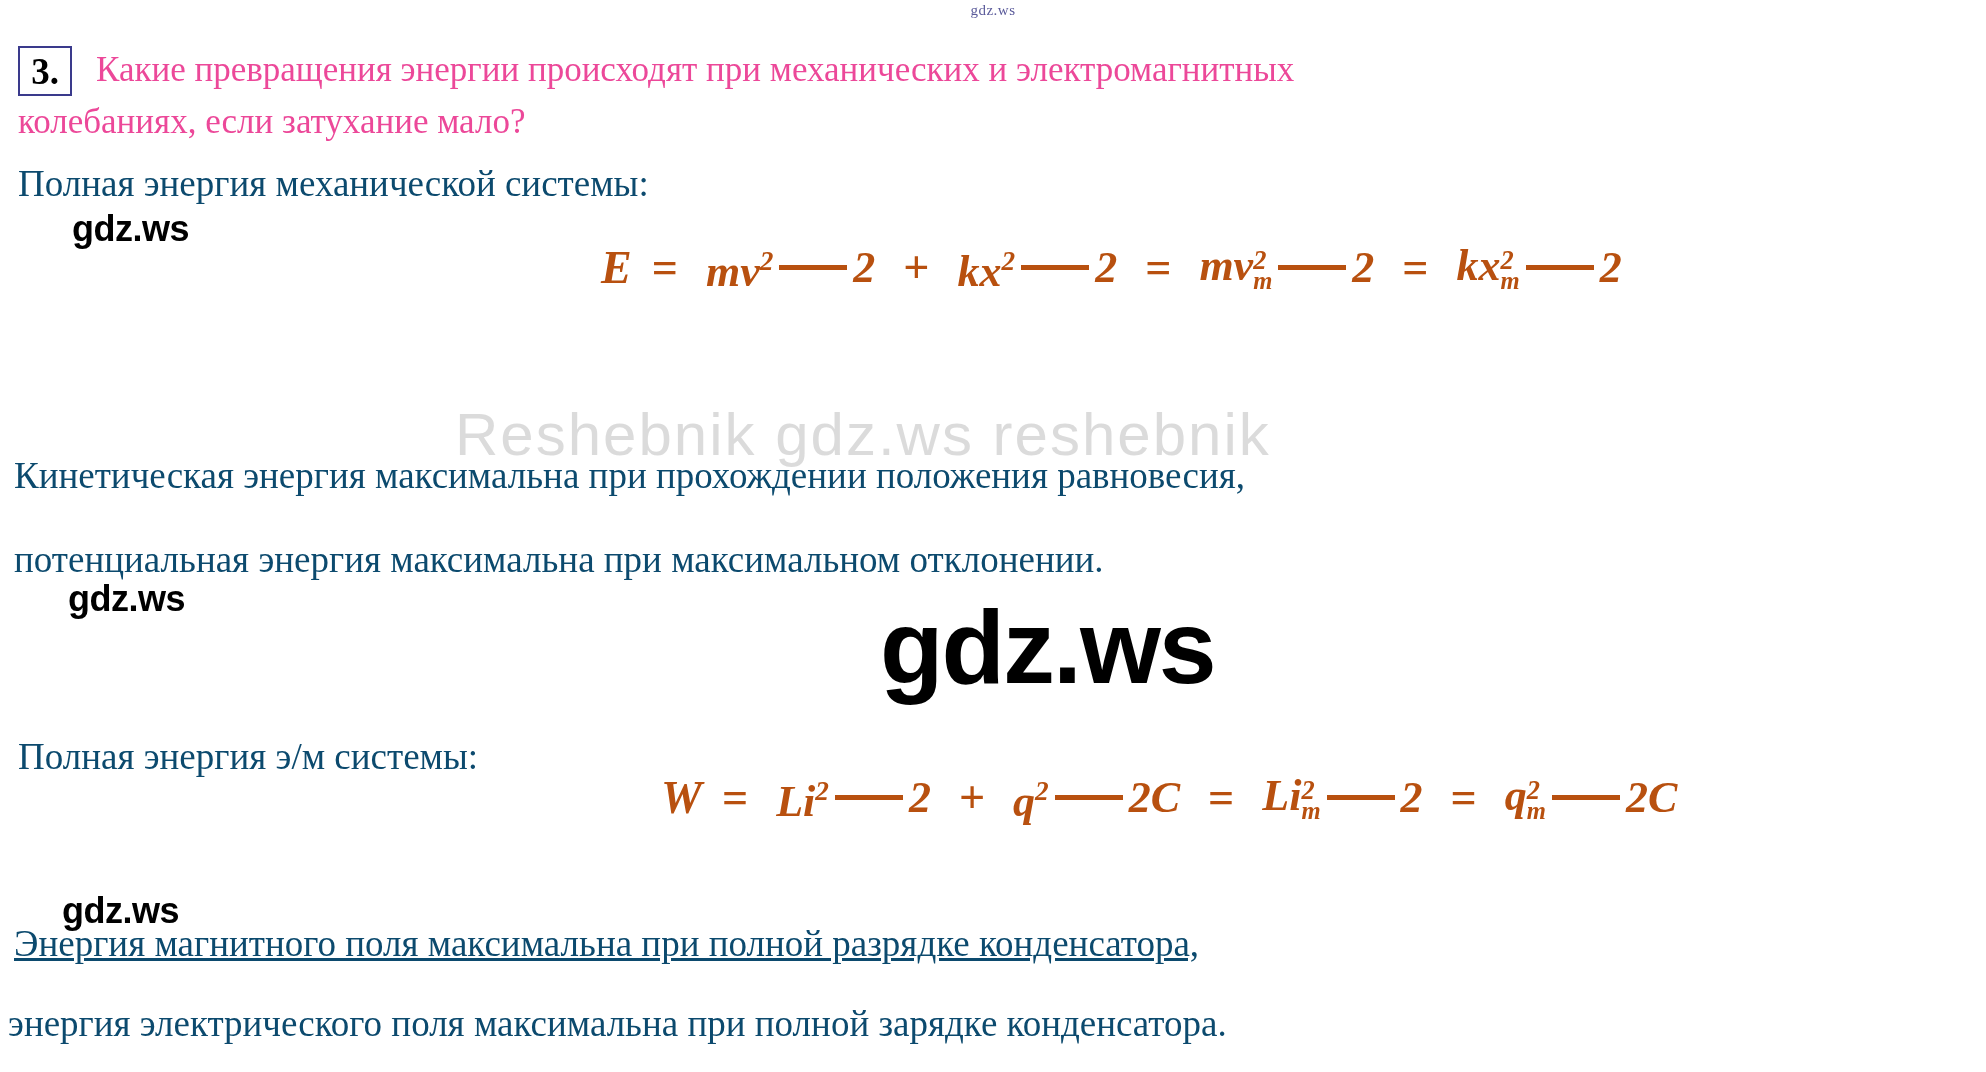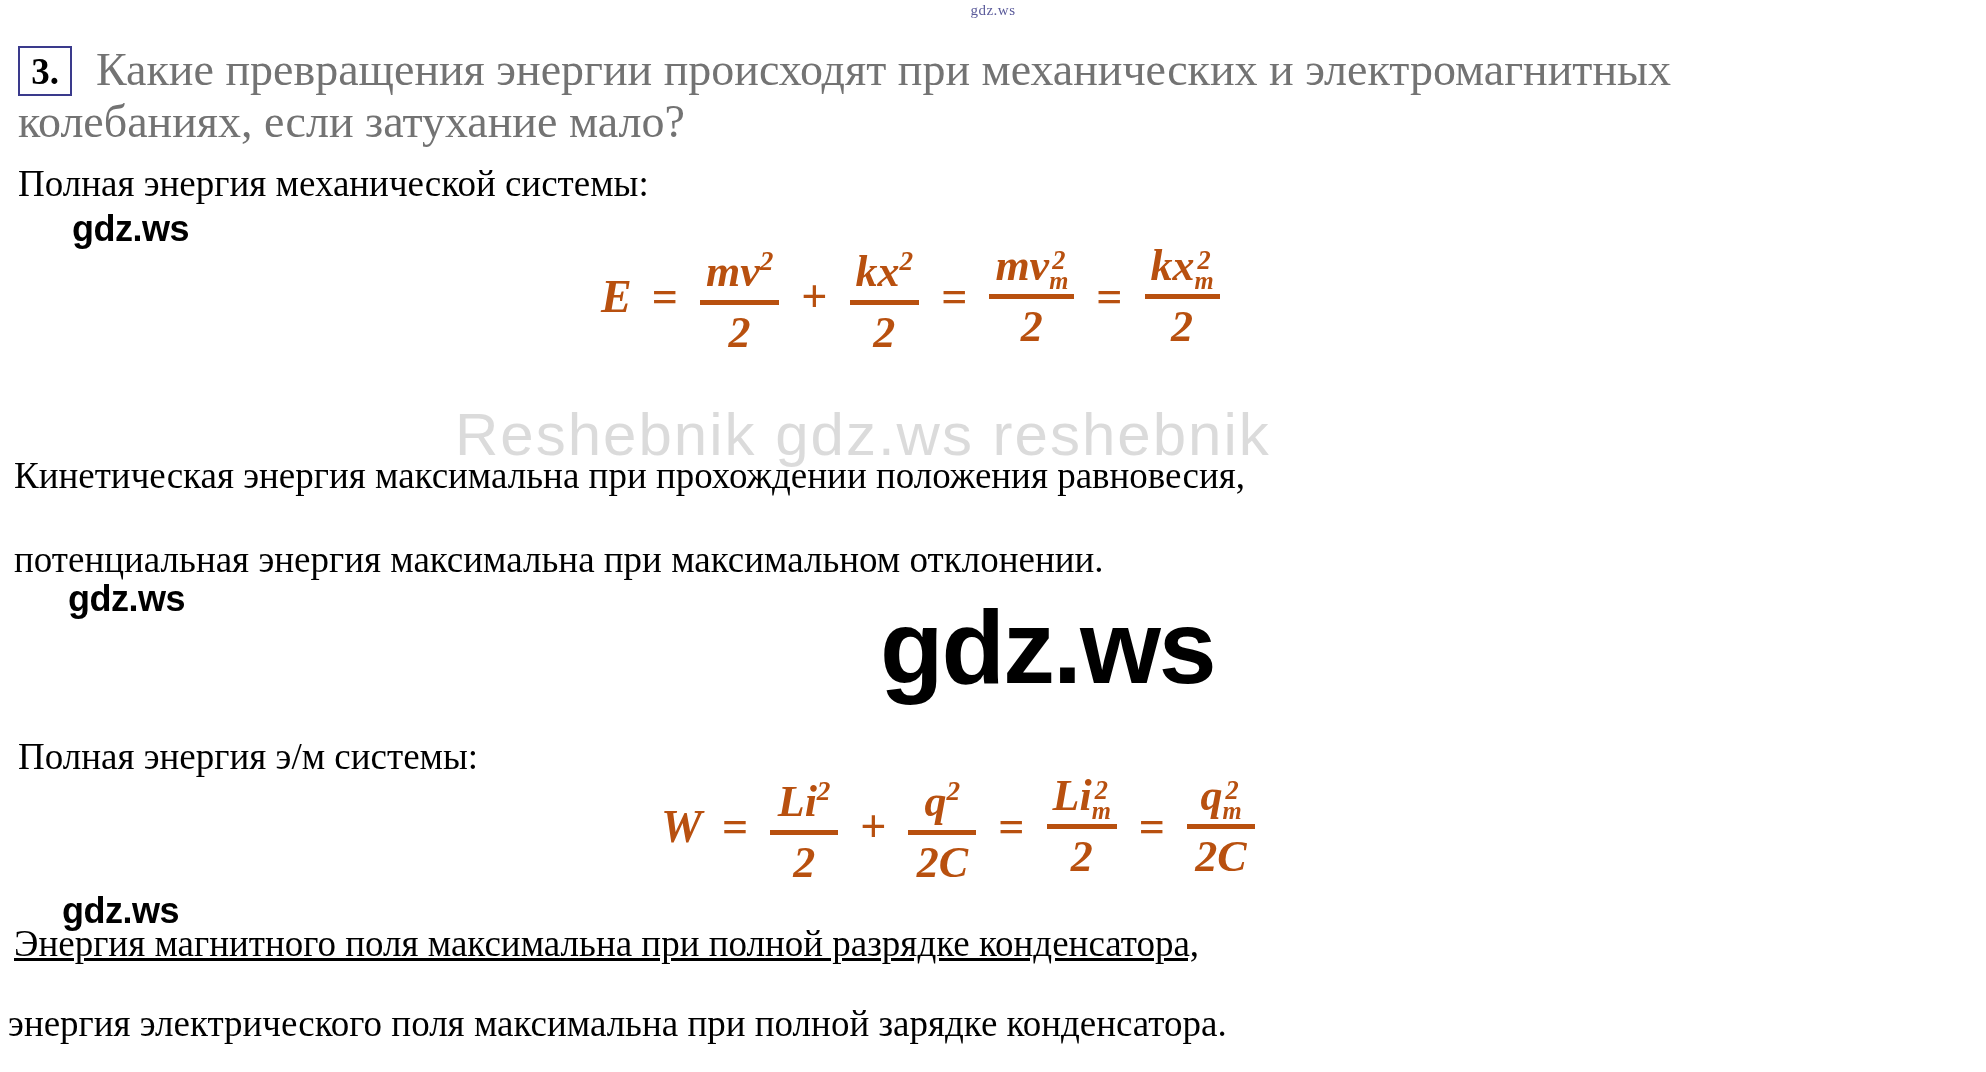--- a/index.html
+++ b/index.html
@@ -52,36 +52,36 @@
     line-height: 48px;
     text-align: center;
     color: #000;
   }
   .q-text {
     position: absolute;
     left: 96px;
     top: 44px;
     width: 1790px;
     font-family: "Liberation Serif", serif;
-    font-size: 46px;
+    font-size: 35px;
     line-height: 52px;
-    color: #737373;
+    color: #ec4899;
   }
   .q-text .line2 {
     display: block;
     margin-left: -78px;
   }
 
   
   .txt {
     position: absolute;
     font-family: "Liberation Serif", serif;
     font-size: 37px;
     line-height: 48px;
-    color: #000000;
+    color: #0c4a6e;
     white-space: nowrap;
   }
 
   
   .formula {
     position: absolute;
     color: #b8500f;
     font-family: "Liberation Serif", serif;
     font-style: italic;
     font-weight: bold;
@@ -93,25 +93,23 @@
     font-size: 46px;
     padding: 0 6px;
   }
   .formula .op {
     font-size: 46px;
     padding: 0 14px;
     font-style: normal;
   }
   .frac {
     display: inline-flex;
-    flex-direction: column;
     align-items: center;
     justify-content: center;
     padding: 0 8px;
-    text-align: center;
   }
   .frac .num {
     font-size: 44px;
     line-height: 52px;
     padding: 0 6px 2px 6px;
   }
   .frac .bar {
     width: 100%;
     min-width: 68px;
     height: 5px;

